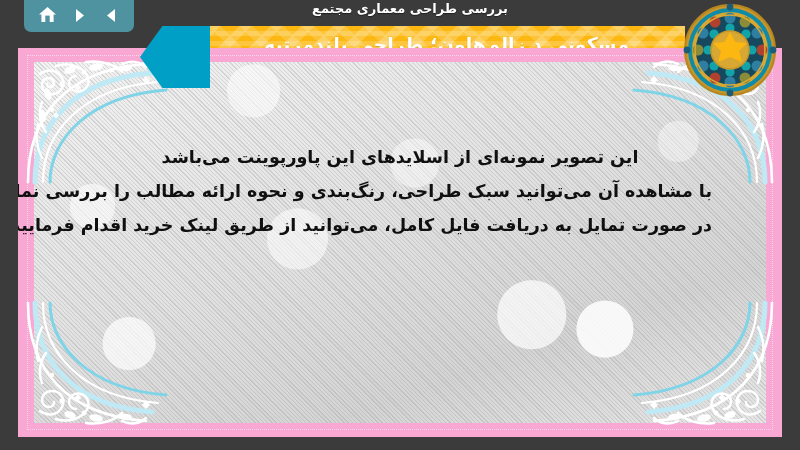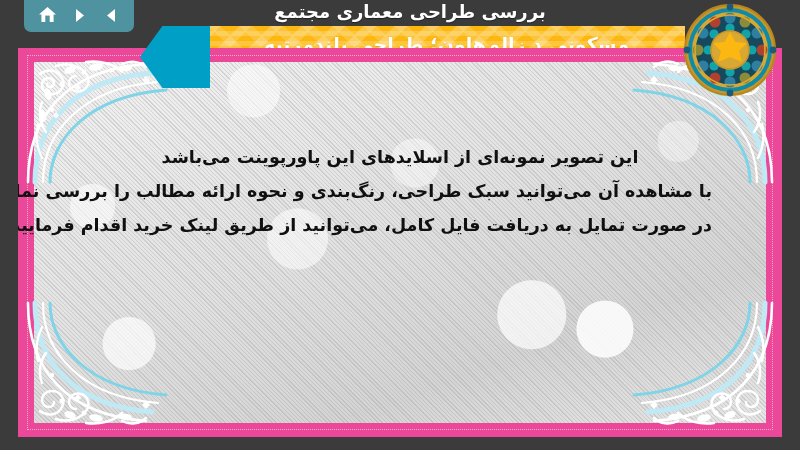--- a/index.html
+++ b/index.html
@@ -55,21 +55,21 @@
     z-index: 30;
     pointer-events: none;
   }
   .title-line-1 {
     position: absolute;
     top: 1px;
     right: 130px;
     width: 520px;
     text-align: center;
     color: #ffffff;
-    font-size: 18px;
+    font-size: 13px;
     font-weight: 700;
     letter-spacing: .2px;
     text-shadow: 0 1px 1px rgba(0,0,0,.45);
     direction: rtl;
   }
 
   
   .banner {
     position: absolute;
     top: 26px;
@@ -140,21 +140,21 @@
     z-index: 35;
   }
 
   
   .slide {
     position: absolute;
     left: 18px;
     top: 48px;
     width: 764px;
     height: 389px;
-    background: #ec4899;
+    background: #f9a8d4;
     overflow: hidden;
     z-index: 10;
   }
   .slide-inner {
     position: absolute;
     left: 16px;
     top: 14px;
     right: 16px;
     bottom: 14px;
     background:

